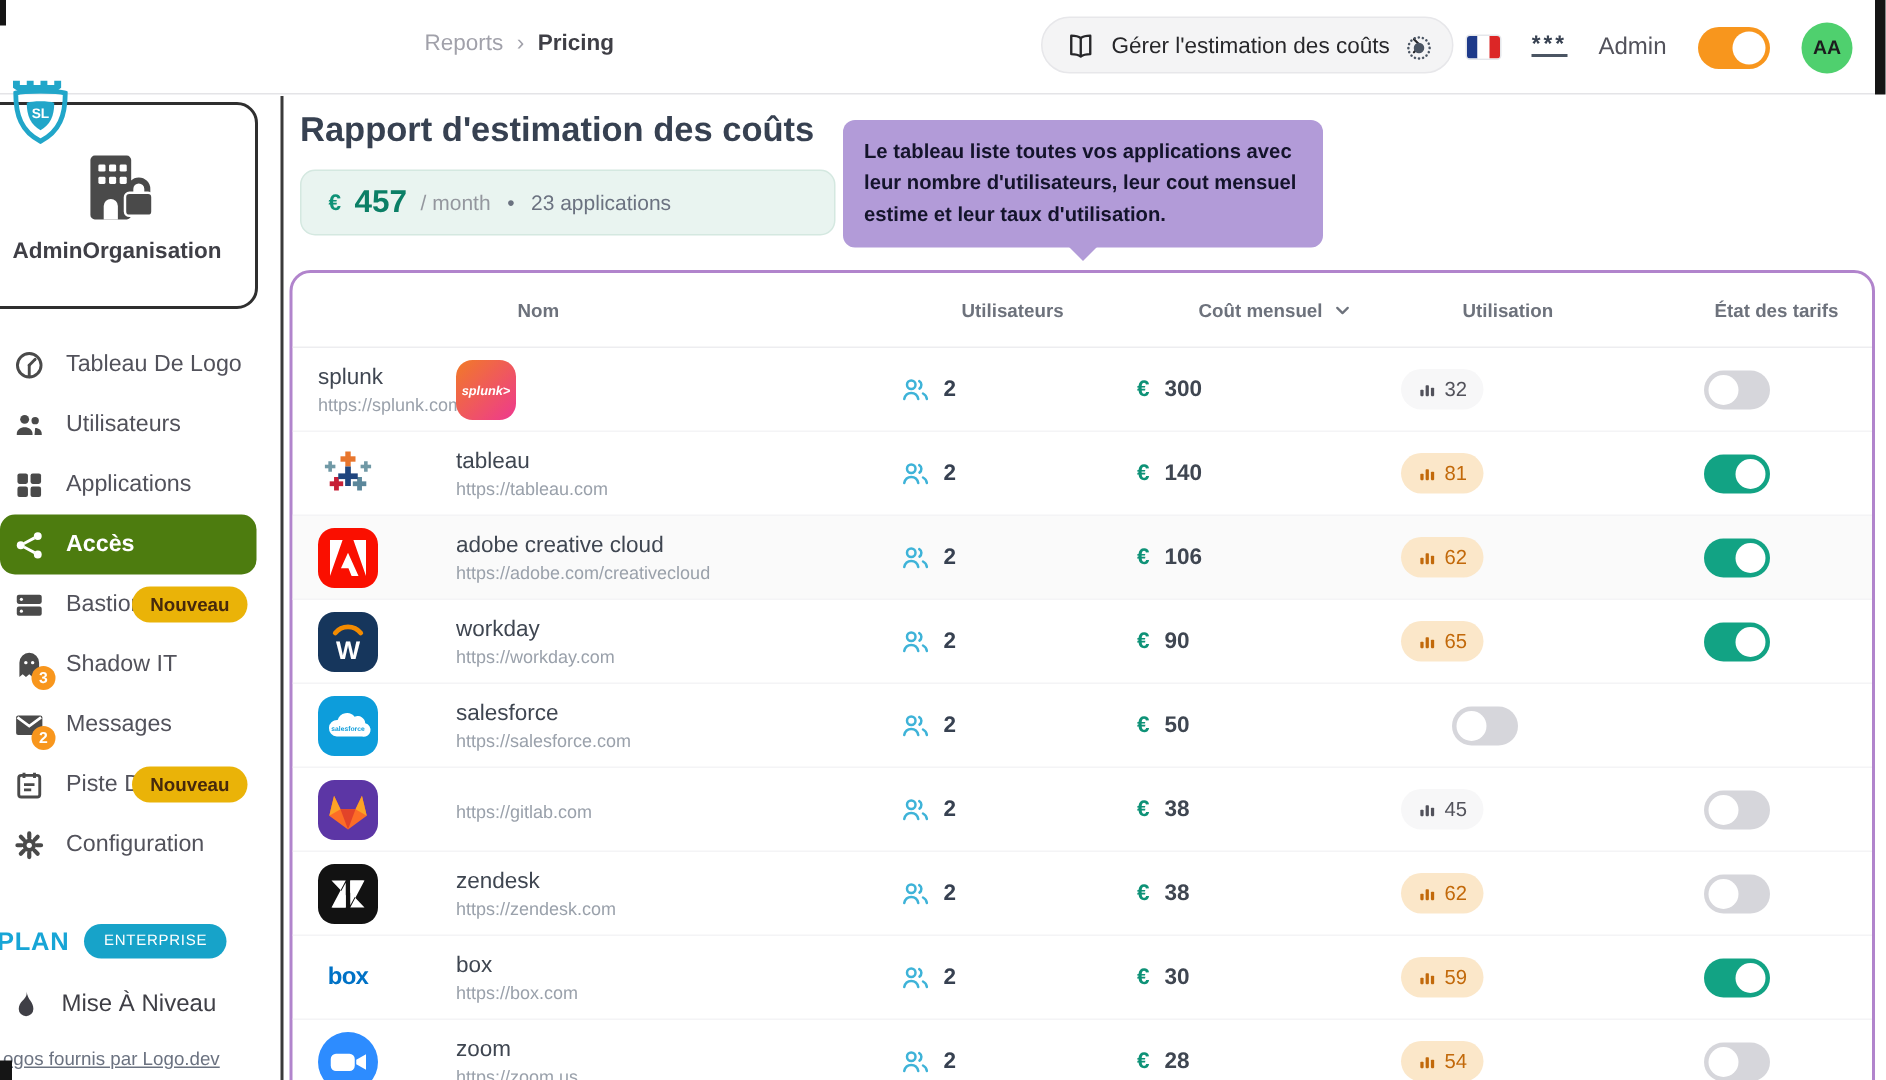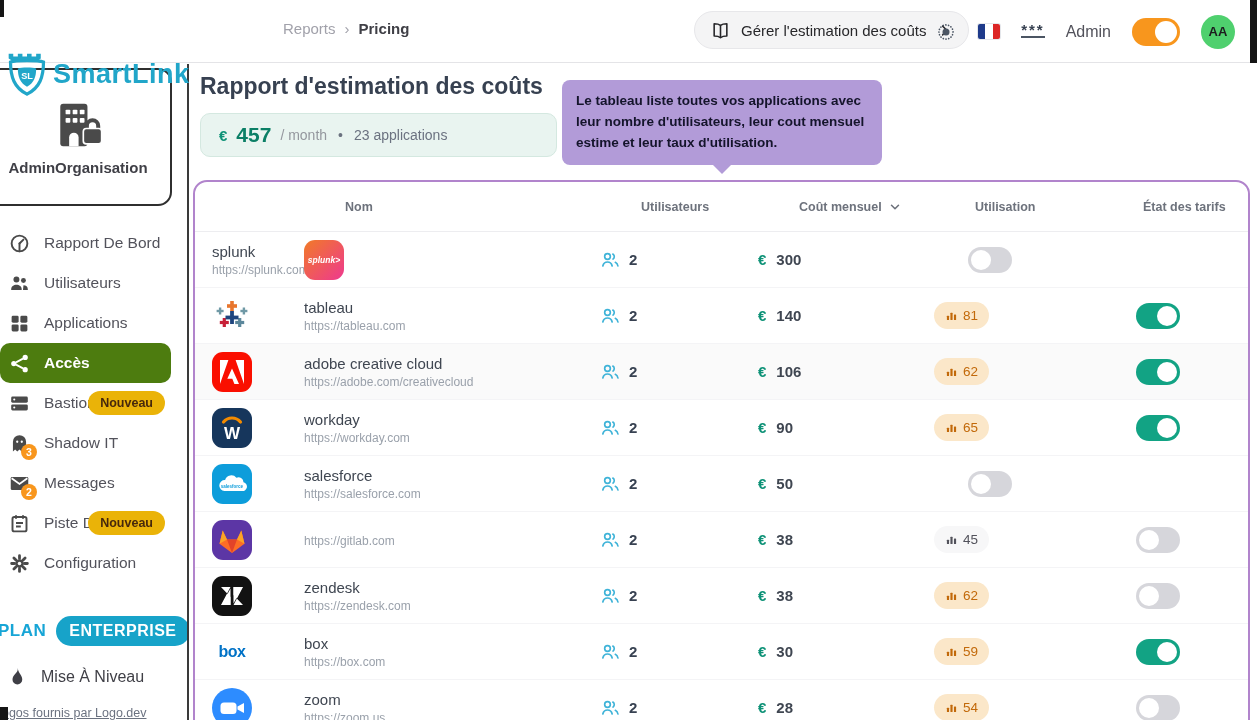--- a/index.html
+++ b/index.html
@@ -54,21 +54,21 @@
   .sb-icon svg { width:21px; height:21px; }
   .sb-item.active { background:#4d7c0f; color:#fff; font-weight:bold; }
   .sb-item.active .sb-icon { color:#fff; }
   .count-badge { position:absolute; right:-7px; bottom:-6px; width:16px; height:16px; border-radius:50%;
     background:#f8961d; color:#fff; font-size:10.5px; font-weight:bold; display:flex; align-items:center;
     justify-content:center; }
   .new-badge { position:absolute; right:6px; top:50%; transform:translateY(-50%); background:#eab308;
     color:#46280c; font-size:12.5px; font-weight:bold; padding:5px 12px; border-radius:999px; }
   .plan-row { margin-top:33px; display:flex; align-items:center; gap:10px; margin-left:-2px; }
   .plan-label { font-size:17px; font-weight:bold; color:#17a5d6; letter-spacing:.5px; }
-  .plan-badge { background:#17a3c9; color:#fff; font-size:16px; font-weight:bold; padding:6px 13px;
+  .plan-badge { background:#17a3c9; color:#fff; font-size:10px; font-weight:normal; padding:6px 13px;
     border-radius:999px; letter-spacing:.5px;text-align:right; }
   .upgrade { margin-top:21px; display:flex; align-items:center; gap:15px; padding-left:8px;
     font-size:16px; color:#3f3f46; cursor:pointer; }
   .upgrade svg { width:18px; height:20px; color:#3f3f46; }
   .credit { display:block; margin-top:19px; margin-left:-5px; font-size:12.5px; color:#6b7280;
     text-decoration:underline; cursor:pointer; }
 
   
   main { position:absolute; left:191px; top:64px; width:1059px; height:656px; background:#fff; }
   .page-title { position:absolute; left:9px; top:9px; font-size:23px; font-weight:bold; color:#374151; }
@@ -128,21 +128,20 @@
 <body>
 
 <header>
   <div class="brand">
     <svg viewBox="0 0 48 50">
       <path d="M4 8 L4 3 L9 3 L9 6 L14 6 L14 3 L19 3 L19 6 L24 6 L24 3 L29 3 L29 6 L34 6 L34 3 L39 3 L39 8 L34 12 L10 12 Z" fill="#21a6c9"></path>
       <path d="M6 12 C12 10 36 10 42 12 C42 28 38 40 24 47 C10 40 6 28 6 12 Z" fill="none" stroke="#21a6c9" stroke-width="3.5"></path>
       <path d="M14 19 C18 17.5 30 17.5 34 19 C34 29 31 35 24 39 C17 35 14 29 14 19 Z" fill="#21a6c9"></path>
       <text x="24" y="30" text-anchor="middle" font-size="10" font-weight="bold" fill="#fff" font-family="Liberation Sans, sans-serif">SL</text>
     </svg>
-    <span class="brand-name">SmartLink</span>
   </div>
   <div class="crumbs">
     <span class="crumb-section">Reports</span>
     <span class="crumb-sep">›</span>
     <span class="crumb-page">Pricing</span>
   </div>
   <div class="manage-btn">
     <svg viewBox="0 0 24 24" fill="none" stroke="currentColor" stroke-width="2" stroke-linejoin="round">
       <path d="M12 5.5C10 4 7 3.5 4 3.5v15.5c3 0 6 .5 8 2 2-1.5 5-2 8-2V3.5c-3 0-6 .5-8 2z"></path>
         <path d="M12 5.5V21"></path>
@@ -193,21 +192,21 @@
     </svg>
     <div class="org-name">AdminOrganisation</div>
   </div>
   <nav>
       <div class="sb-item">
         <span class="sb-icon"><svg viewBox="0 0 24 24" fill="none" stroke="currentColor" stroke-width="2.2">
             <circle cx="12" cy="12" r="9"></circle>
             <path d="M12 12l4.5-4.5" stroke-linecap="round"></path>
             <path d="M12 12v8.8" stroke-linecap="round"></path>
           </svg></span>
-        <span class="sb-label">Rapport De Bord</span>
+        <span class="sb-label">Tableau De Logo</span>
       </div>
       <div class="sb-item">
         <span class="sb-icon"><svg viewBox="0 0 24 24" fill="currentColor">
             <circle cx="8.5" cy="7.5" r="3.4"></circle>
             <path d="M2.5 18.5c0-3.2 2.8-5 6-5s6 1.8 6 5v1h-12z"></path>
             <circle cx="16.5" cy="8.5" r="2.8"></circle>
             <path d="M16.5 14c3 0 5 1.7 5 4.5v1h-5.5"></path>
           </svg></span>
         <span class="sb-label">Utilisateurs</span>
       </div>
@@ -330,20 +329,28 @@
               <circle cx="9" cy="7.8" r="3.4"></circle>
               <path d="M3.4 19.2c.7-3.2 3-4.8 5.6-4.8s4.9 1.6 5.6 4.8"></path>
               <path d="M15.4 4.9a3.6 3.6 0 0 1 .2 6M18.4 14.8c1.8.9 2.8 2.4 3.1 4.4"></path>
             </svg>
             <span class="n">2</span>
           </div>
           <div class="cell cell-cost">
             <span class="euro">€</span>
             <span class="val">300</span>
           </div>
+          <div class="cell"><span class="usage">
+              <svg viewBox="0 0 24 24" fill="currentColor">
+                <rect x="3.5" y="12.5" width="4" height="8" rx="1"></rect>
+                <rect x="10" y="7" width="4" height="13.5" rx="1"></rect>
+                <rect x="16.5" y="10" width="4" height="10.5" rx="1"></rect>
+              </svg>
+              <span>32</span>
+            </span></div>
           <div class="cell cell-toggle">
             <div class="toggle row-toggle off" role="switch" aria-checked="false">
               <div class="knob"></div>
             </div>
           </div>
         </div>
         <div class="tgrid trow">
           <div class="cell"><span class="app-logo"><div class="lg lg-tableau">
                 <svg viewBox="0 0 40 40">
                   <g fill="#e8762d">

